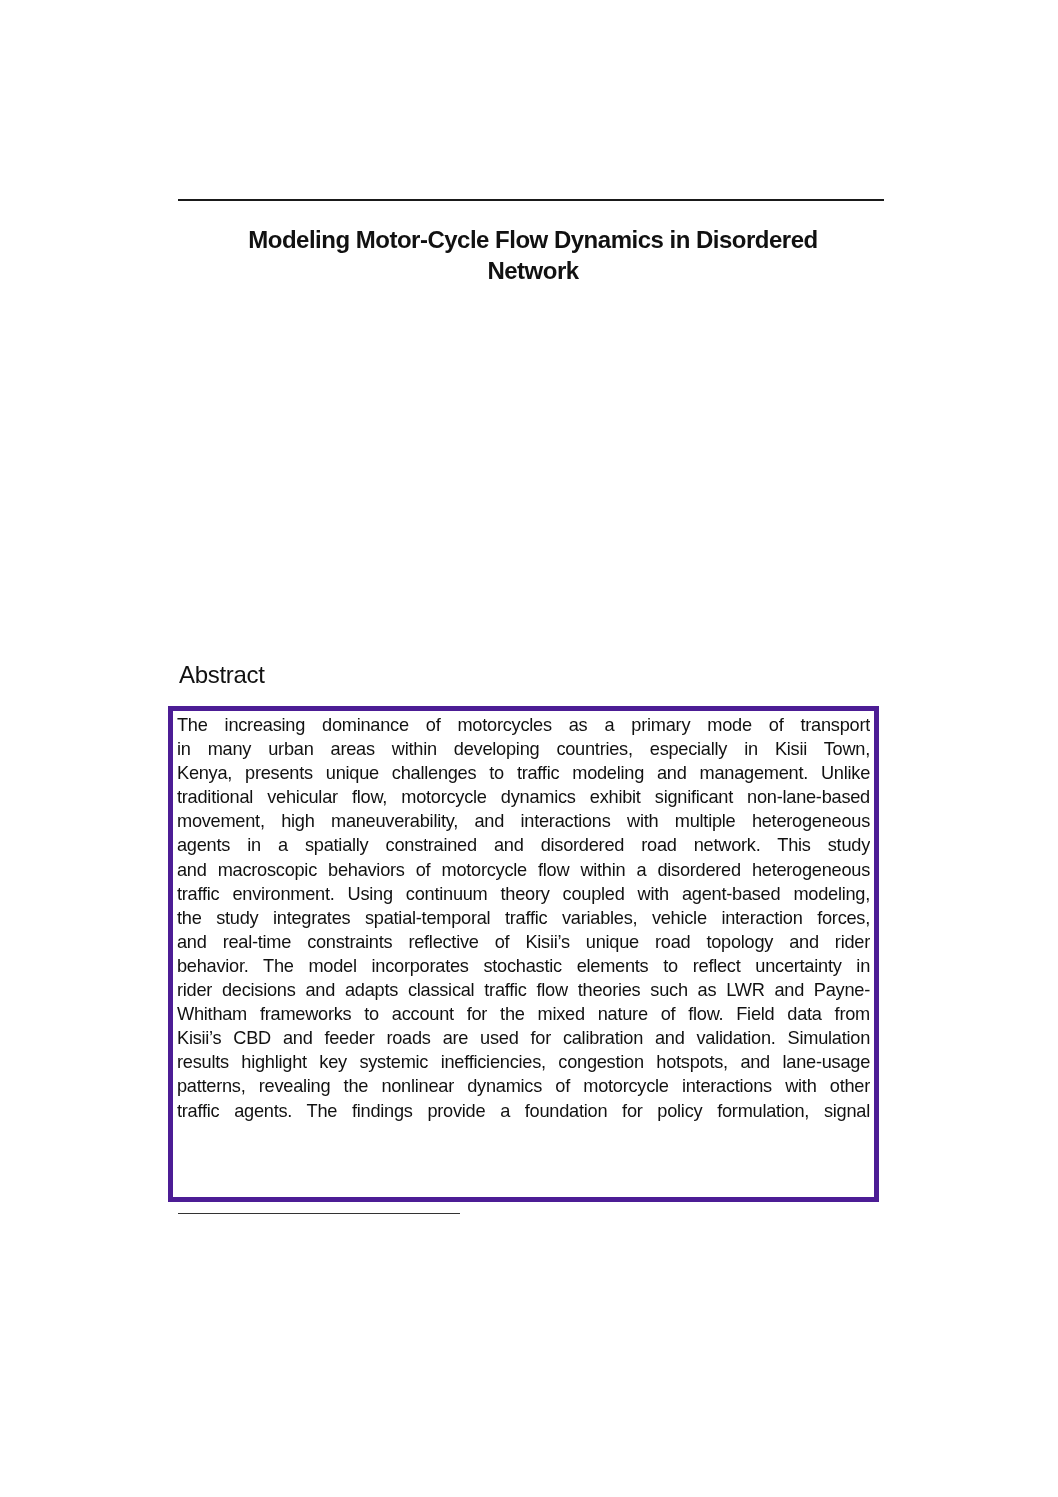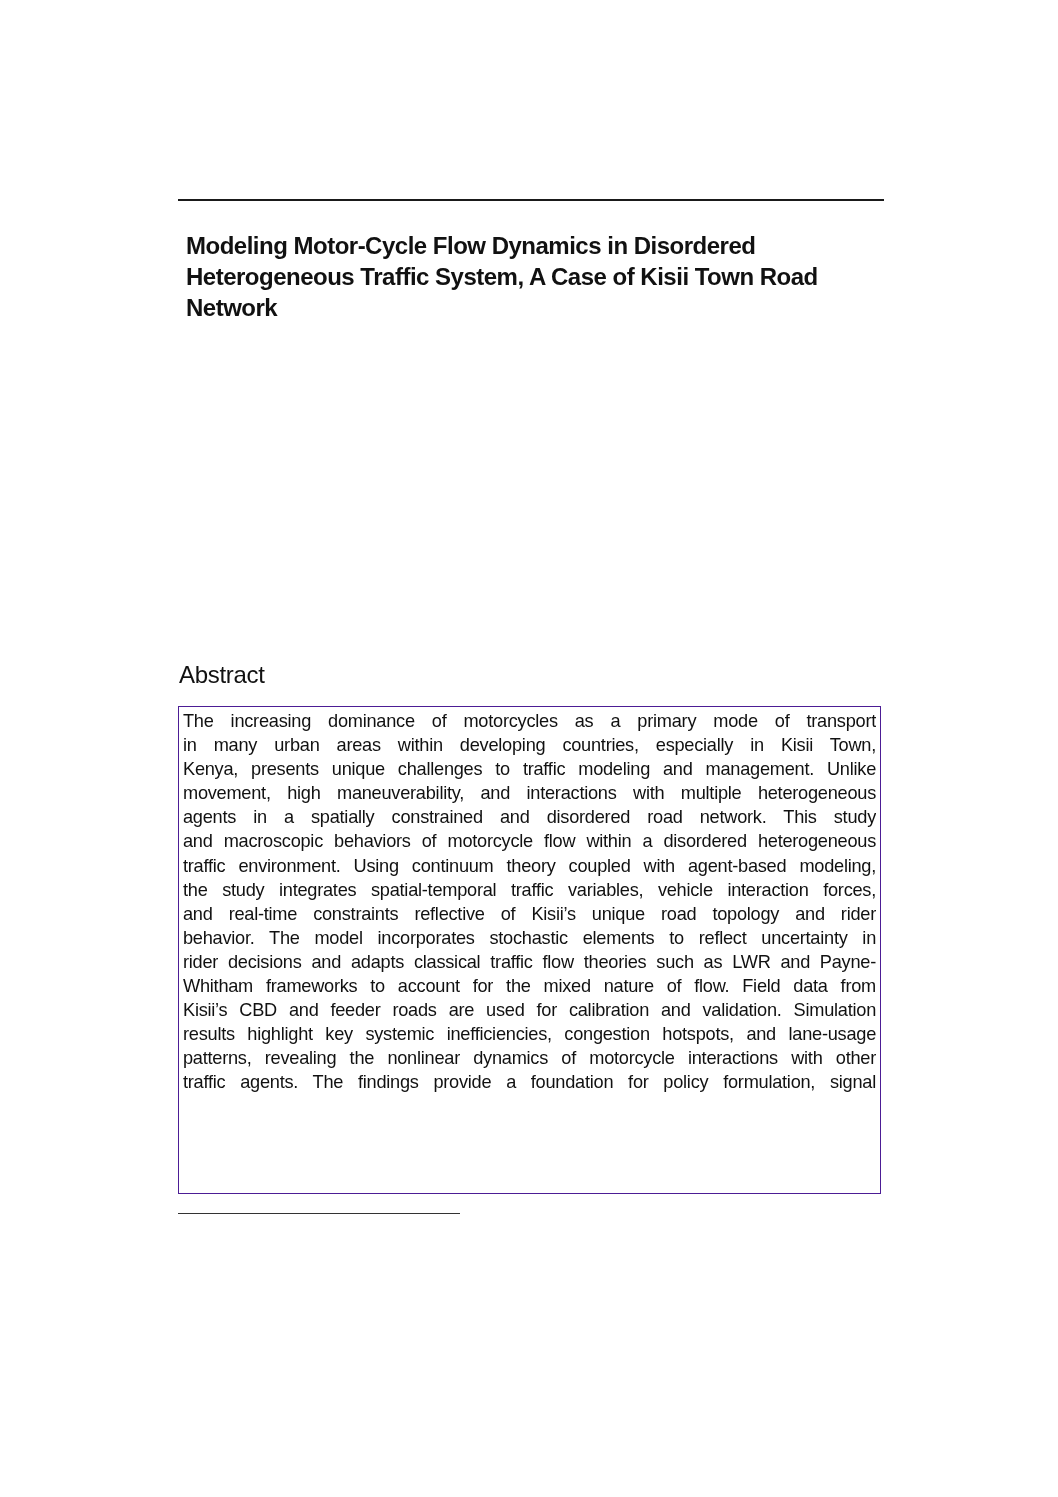--- a/index.html
+++ b/index.html
@@ -21,46 +21,46 @@
       top: 199px;
       width: 706px;
       height: 2px;
       background: #1a1a1a;
     }
     .title {
       position: absolute;
       left: 178px;
       top: 222px;
       width: 706px;
-      text-align: left;
+      text-align: center;
       font-weight: bold;
       font-size: 24px;
       line-height: 31px;
       letter-spacing: -0.5px;
       color: #111111;
-      margin: 8px;
+      margin: 2px;
     }
     .abstract-heading {
       position: absolute;
       left: 179px;
       top: 660px;
       font-weight: normal;
       font-size: 24px;
       line-height: 30px;
       letter-spacing: -0.3px;
       margin: 0;
       color: #111111;
     }
     .abstract-box {
       position: absolute;
-      left: 178px;
+      left: 168px;
       top: 706px;
       width: 701px;
       height: 486px;
-      border: 1px solid #4c1d95;
+      border: 5px solid #4c1d95;
       box-sizing: content-box;
     }
     .abstract-text {
       margin: 0;
       padding: 2px 4px 0 4px;
       font-size: 18.2px;
       line-height: 24.1px;
       text-align: justify;
       color: #111111;
       letter-spacing: -0.25px;
@@ -84,31 +84,31 @@
       background: #333333;
     }
   </style>
 </head>
 <body>
 
 <div class="top-rule"></div>
 
 <h1 class="title">
   <span style="display:block">Modeling Motor-Cycle Flow Dynamics in Disordered</span>
-  <span style="display:block">Heterogeneous Traffic System, A Case of Kisii Town Road</span>
   <span style="display:block">Network</span>
 </h1>
 
 <h2 class="abstract-heading">Abstract</h2>
 
 <div class="abstract-box">
   <p class="abstract-text">
     <span class="abstract-line">The increasing dominance of motorcycles as a primary mode of transport</span>
     <span class="abstract-line">in many urban areas within developing countries, especially in Kisii Town,</span>
     <span class="abstract-line">Kenya, presents unique challenges to traffic modeling and management.  Unlike</span>
+    <span class="abstract-line">traditional vehicular flow, motorcycle dynamics exhibit significant non-lane-based</span>
     <span class="abstract-line">movement, high maneuverability, and interactions with multiple heterogeneous</span>
     <span class="abstract-line">agents in a spatially constrained and disordered road network.  This study</span>
     <span class="abstract-line">and macroscopic behaviors of motorcycle flow within a disordered heterogeneous</span>
     <span class="abstract-line">traffic environment. Using continuum theory coupled with agent-based modeling,</span>
     <span class="abstract-line">the study integrates spatial-temporal traffic variables, vehicle interaction forces,</span>
     <span class="abstract-line">and real-time constraints reflective of Kisii’s unique road topology and rider</span>
     <span class="abstract-line">behavior.  The model incorporates stochastic elements to reflect uncertainty in</span>
     <span class="abstract-line">rider decisions and adapts classical traffic flow theories such as LWR and Payne-</span>
     <span class="abstract-line">Whitham frameworks to account for the mixed nature of flow.  Field data from</span>
     <span class="abstract-line">Kisii’s CBD and feeder roads are used for calibration and validation.  Simulation</span>

